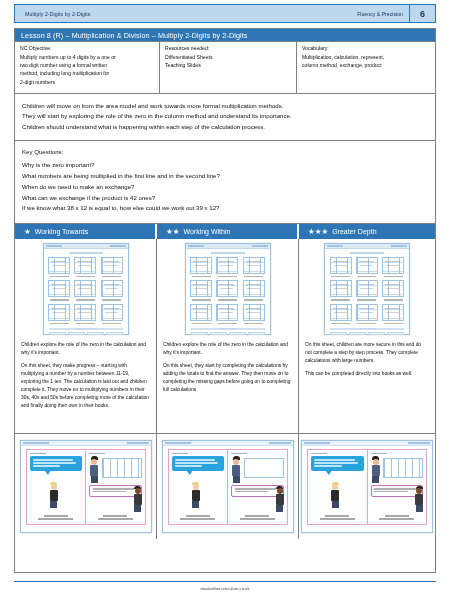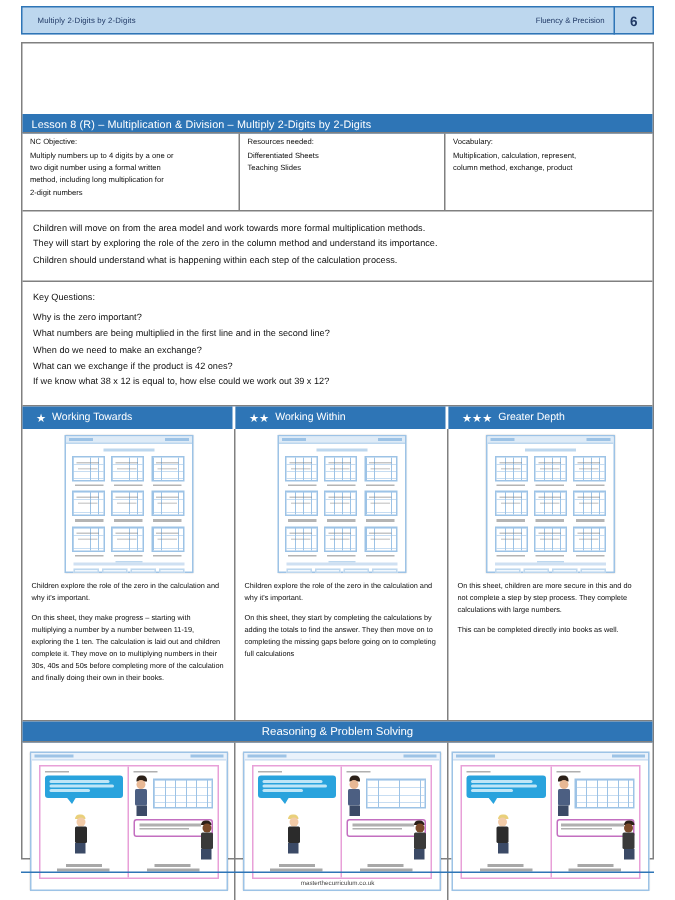--- a/index.html
+++ b/index.html
@@ -33,21 +33,21 @@
   
   .frame {
     position: absolute; left: 14px; top: 28px; width: 422px; height: 545px;
     border: 1px solid #808080;
   }
 
   
   .lesson-band {
     height: 13px; background: #2e75b6; border-bottom: 1px solid #808080;
     display: flex; align-items: center; padding-left: 6px;
-    color: #ffffff; font-size: 7.2px; letter-spacing: .1px; margin-top: 47px;
+    color: #ffffff; font-size: 7.2px; letter-spacing: .1px;
   }
 
   
   .info-row { display: flex; height: 52px; border-bottom: 1px solid #808080; }
   .info-cell { padding: 3px 5px 2px 5px; overflow: hidden; }
   .info-cell.c1 { width: 145px; border-right: 1px solid #808080; }
   .info-cell.c2 { width: 137px; border-right: 1px solid #808080; }
   .info-cell.c3 { flex: 1; }
   .info-title { font-size: 5.1px; color: #0d0d0d; margin-bottom: 1.5px; }
   .info-line { font-size: 5.1px; color: #0d0d0d; line-height: 1.65; }
@@ -463,23 +463,20 @@
             <div class="ws-url"><i></i></div>
           </div>
         </div>
         <div class="diff-text">
           <p>On this sheet, children are more secure in this and do not complete a step by step process. They complete calculations with large numbers.</p>
           <p>This can be completed directly into books as well.</p>
         </div>
       </div>
     </div>
 
-    <div class="reason-band">
-      <span>Reasoning &amp; Problem Solving</span>
-    </div>
 
     <div class="bottom-row">
 
       <div class="bottom-cell w1">
         <div class="rps">
           <div class="rps-bar">
               <i class="a"></i>
               <i class="b"></i>
             </div>
           <div class="rps-panels">

